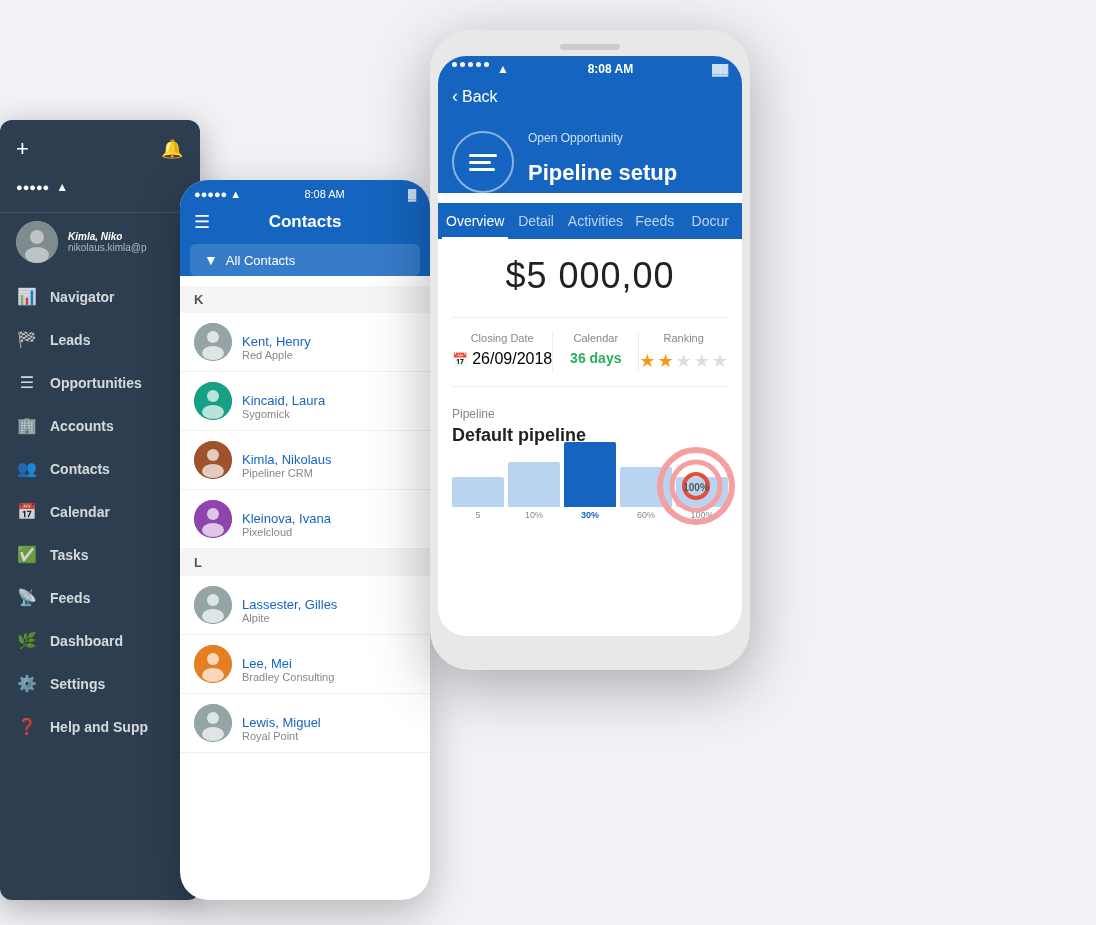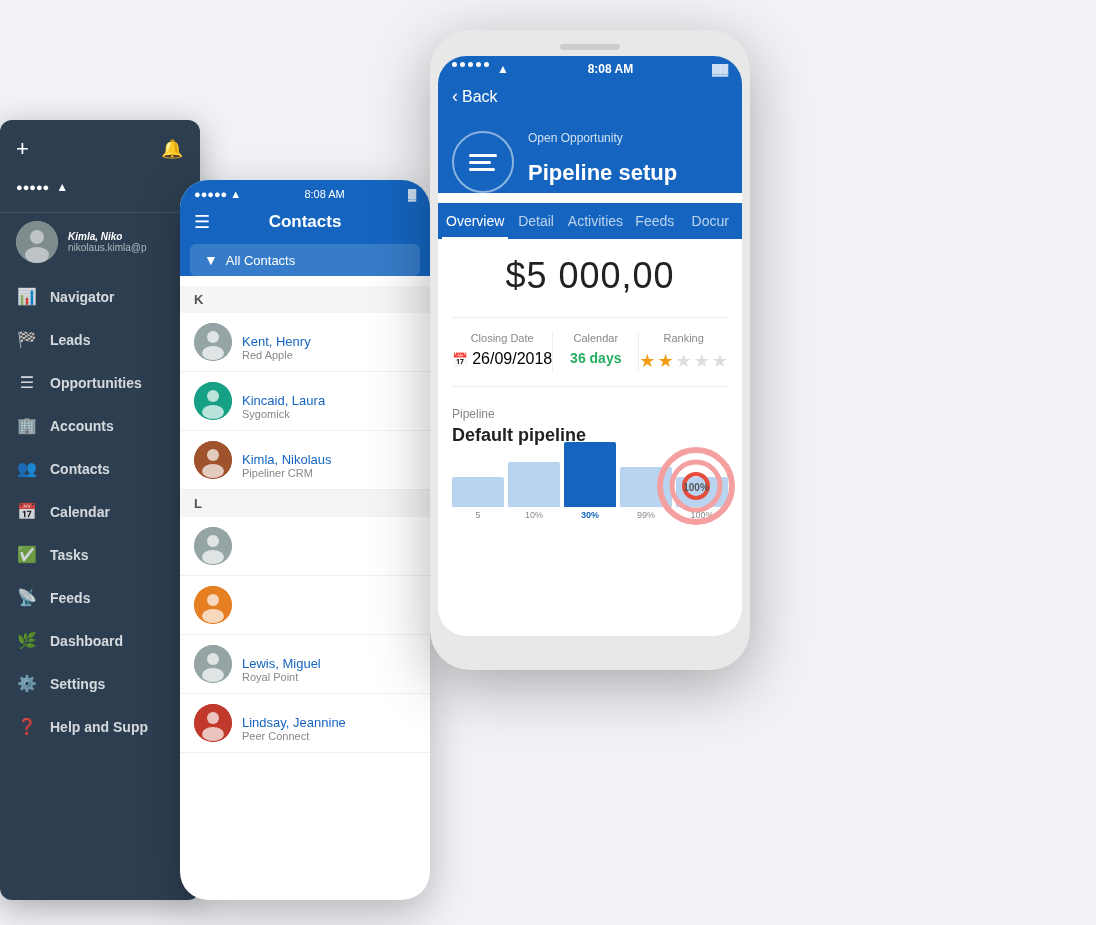--- a/index.html
+++ b/index.html
@@ -457,63 +457,71 @@
           <circle cx="19" cy="19" r="19" fill="#a0522d"></circle>
           <circle cx="19" cy="14" r="6" fill="rgba(255,255,255,0.7)"></circle>
           <ellipse cx="19" cy="30" rx="11" ry="7" fill="rgba(255,255,255,0.7)"></ellipse>
         </svg>
       </div>
       <div class="contact-info">
         <div class="contact-name">Kimla, Nikolaus</div>
         <div class="contact-company">Pipeliner CRM</div>
       </div>
     </div>
+      <div class="contact-item">
+      <div class="contact-avatar" style="background:#8e44ad;">
+        <svg width="38" height="38" viewBox="0 0 38 38" xmlns="http://www.w3.org/2000/svg">
+          <circle cx="19" cy="19" r="19" fill="#8e44ad"></circle>
+          <circle cx="19" cy="14" r="6" fill="rgba(255,255,255,0.7)"></circle>
+          <ellipse cx="19" cy="30" rx="11" ry="7" fill="rgba(255,255,255,0.7)"></ellipse>
+        </svg>
+      </div>
+      <div class="contact-info">
+        <div class="contact-name">Kleinova, Ivana</div>
+        <div class="contact-company">Pixelcloud</div>
+      </div>
+    </div>
       <div class="contacts-section-header">L</div>
       <div class="contact-item">
       <div class="contact-avatar" style="background:#95a5a6;">
         <svg width="38" height="38" viewBox="0 0 38 38" xmlns="http://www.w3.org/2000/svg">
           <circle cx="19" cy="19" r="19" fill="#95a5a6"></circle>
           <circle cx="19" cy="14" r="6" fill="rgba(255,255,255,0.7)"></circle>
           <ellipse cx="19" cy="30" rx="11" ry="7" fill="rgba(255,255,255,0.7)"></ellipse>
         </svg>
       </div>
+      <div class="contact-info">
+        <div class="contact-name">Lassester, Gilles</div>
+        <div class="contact-company">Alpite</div>
+      </div>
     </div>
       <div class="contact-item">
       <div class="contact-avatar" style="background:#e67e22;">
         <svg width="38" height="38" viewBox="0 0 38 38" xmlns="http://www.w3.org/2000/svg">
           <circle cx="19" cy="19" r="19" fill="#e67e22"></circle>
           <circle cx="19" cy="14" r="6" fill="rgba(255,255,255,0.7)"></circle>
           <ellipse cx="19" cy="30" rx="11" ry="7" fill="rgba(255,255,255,0.7)"></ellipse>
         </svg>
       </div>
+      <div class="contact-info">
+        <div class="contact-name">Lee, Mei</div>
+        <div class="contact-company">Bradley Consulting</div>
+      </div>
     </div>
       <div class="contact-item">
       <div class="contact-avatar" style="background:#95a5a6;">
         <svg width="38" height="38" viewBox="0 0 38 38" xmlns="http://www.w3.org/2000/svg">
           <circle cx="19" cy="19" r="19" fill="#95a5a6"></circle>
           <circle cx="19" cy="14" r="6" fill="rgba(255,255,255,0.7)"></circle>
           <ellipse cx="19" cy="30" rx="11" ry="7" fill="rgba(255,255,255,0.7)"></ellipse>
         </svg>
       </div>
       <div class="contact-info">
         <div class="contact-name">Lewis, Miguel</div>
         <div class="contact-company">Royal Point</div>
-      </div>
-    </div>
-      <div class="contact-item">
-      <div class="contact-avatar" style="background:#c0392b;">
-        <svg width="38" height="38" viewBox="0 0 38 38" xmlns="http://www.w3.org/2000/svg">
-          <circle cx="19" cy="19" r="19" fill="#c0392b"></circle>
-          <circle cx="19" cy="14" r="6" fill="rgba(255,255,255,0.7)"></circle>
-          <ellipse cx="19" cy="30" rx="11" ry="7" fill="rgba(255,255,255,0.7)"></ellipse>
-        </svg>
-      </div>
-      <div class="contact-info">
-        <div class="contact-name">Lindsay, Jeannine</div>
-        <div class="contact-company">Peer Connect</div>
       </div>
     </div>
     </div>
 </div>
 
 <div class="phone-outer">
   <div class="phone-notch-top">
     <div class="phone-speaker"></div>
   </div>
   <div class="phone-screen">
@@ -597,21 +605,21 @@
             <div class="pipeline-bar">
     <div class="bar-fill" style="height:45px;background:#b8d4f0;"></div>
     <div class="bar-label">10%</div>
   </div>
             <div class="pipeline-bar">
     <div class="bar-fill" style="height:65px;background:#1565c0;"></div>
     <div class="bar-label blue">30%</div>
   </div>
             <div class="pipeline-bar">
     <div class="bar-fill" style="height:40px;background:#b8d4f0;"></div>
-    <div class="bar-label">99%</div>
+    <div class="bar-label">60%</div>
   </div>
             <div class="pipeline-bar">
     <div class="bar-fill" style="height:30px;background:#b8d4f0;"></div>
     <div class="bar-label">100%</div>
   </div>
           </div>
 
         <svg width="80" height="80" style="position:absolute;right:-8px;bottom:14px;">
           <circle cx="40" cy="40" r="36" fill="none" stroke="#f4a0a0" stroke-width="6"></circle>
           <circle cx="40" cy="40" r="24" fill="none" stroke="#f4a0a0" stroke-width="5"></circle>

